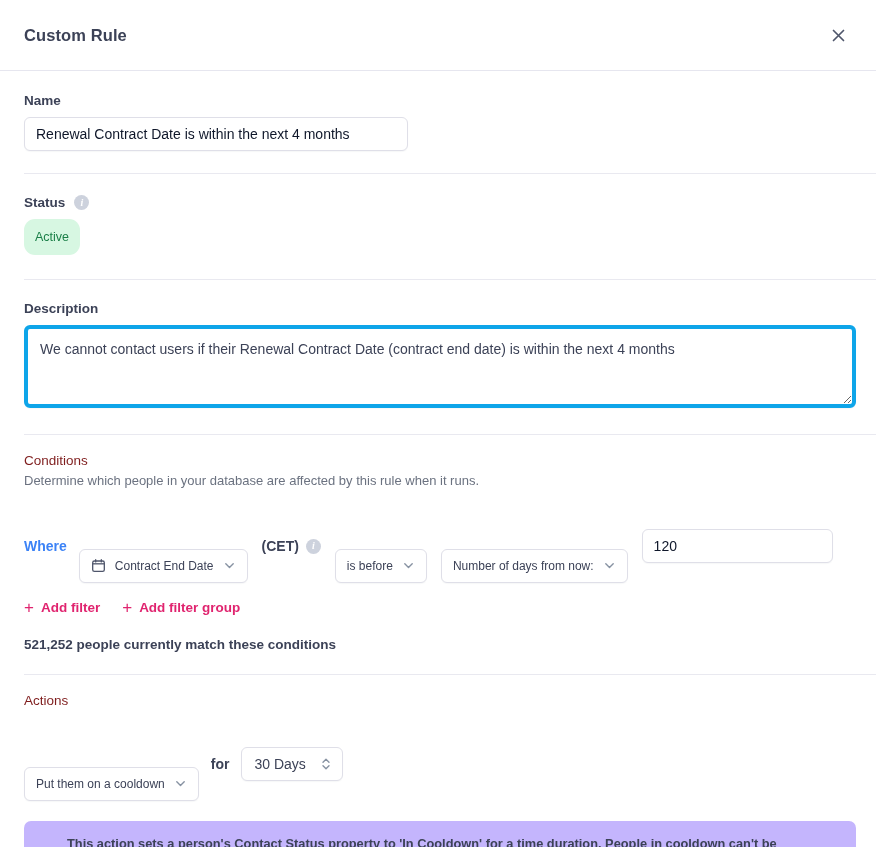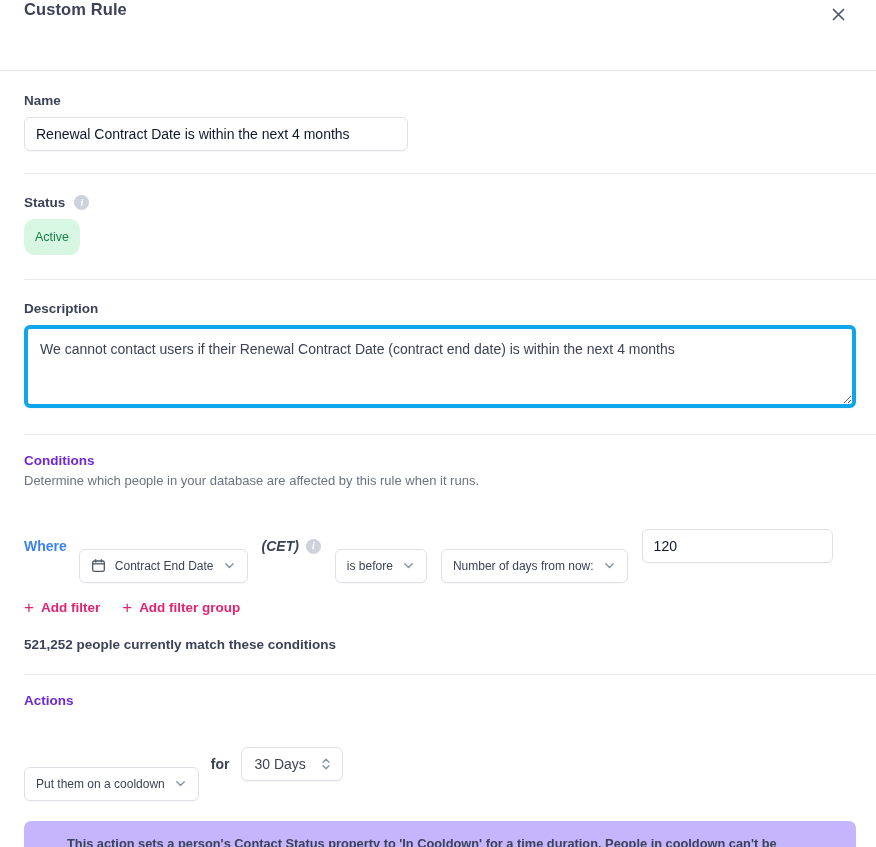--- a/index.html
+++ b/index.html
@@ -10,21 +10,21 @@
     background: #ffffff;
     font-family: "Liberation Sans", sans-serif;
     color: #32325d;
   }
 
   .modal { width: 876px; height: 847px; background:#fff; position: relative; overflow: hidden; }
 
   
   .modal-header {
     height: 71px;
-    display: flex; align-items: flex-start; justify-content: space-between;
+    display: flex; align-items: center; justify-content: space-between;
     padding: 0 24px;
     border-bottom: 1px solid #e6e6ef;
   }
   .modal-title {
     font-size: 16.5px; font-weight: 600; letter-spacing: .1px;
     color: #3c4257;
   }
   .close-btn {
     width: 28px; height: 28px; border: none; background: transparent;
     cursor: pointer; display:flex; align-items:center; justify-content:center;
@@ -36,21 +36,21 @@
   .section { padding: 0 24px; }
   .divider { height:1px; background:#e9e9f0; margin: 0 0 0 24px; }
 
   .field-label {
     font-size: 13.5px; font-weight: 600; color: #3c4257;
     margin: 0 0 9px 0; display: flex; align-items: center; gap: 9px;
   }
   .sub-text {
     font-size: 13px; color: #6b7280; margin: 4px 0 0 0; line-height: 1.35;
   }
-  .section-head { font-size: 13.5px; font-weight: 700; color:#6d28d9; }
+  .section-head { font-size: 13.5px; font-weight: 400; color:#7f1d1d; }
 
   
   .text-input {
     height: 34px; border: 1px solid #dfdfe8; border-radius: 6px;
     background:#fff; font-size: 14px; color:#0f172a;
     padding: 0 11px; outline:none; font-family: inherit;
     box-shadow: 0 1px 1px rgba(60,66,87,.04);
   }
   #name-input { width: 384px; }
 
@@ -86,21 +86,21 @@
     border: 1px solid #dfdfe8; border-radius: 6px; background:#fff;
     font-size: 12px; color:#3c4257; cursor: pointer;
     box-shadow: 0 1px 1px rgba(60,66,87,.04);
     white-space: nowrap; font-family: inherit; margin-top: 39px;
   }
   .pill .chev { color:#8792a2; flex-shrink:0; display:flex; }
   .pill .cal  { color:#4f566b; flex-shrink:0; display:flex; }
 
   .row { display:flex; align-items:center; }
   .where-label { font-size:14px; font-weight:600; color:#3b82f6; margin-right:12px; }
-  .cet-label   { font-size:14px; font-weight:600; color:#3c4257; margin:0 7px 0 14px;font-style:italic; }
+  .cet-label   { font-size:14px; font-weight:600; color:#3c4257; margin:0 7px 0 14px; }
   .for-label   { font-size:14px; font-weight:600; color:#3c4257; margin:0 12px; }
 
   
   .link-row { display:flex; align-items:center; gap: 22px; margin-top: 16px; }
   .add-link {
     display:inline-flex; align-items:center; gap:7px;
     color:#e0246f; font-size:13.5px; font-weight:600; cursor:pointer;
     background:none; border:none; padding:0; font-family: inherit;
   }
   .add-link .plus { font-size:17px; font-weight:400; line-height:1; }

